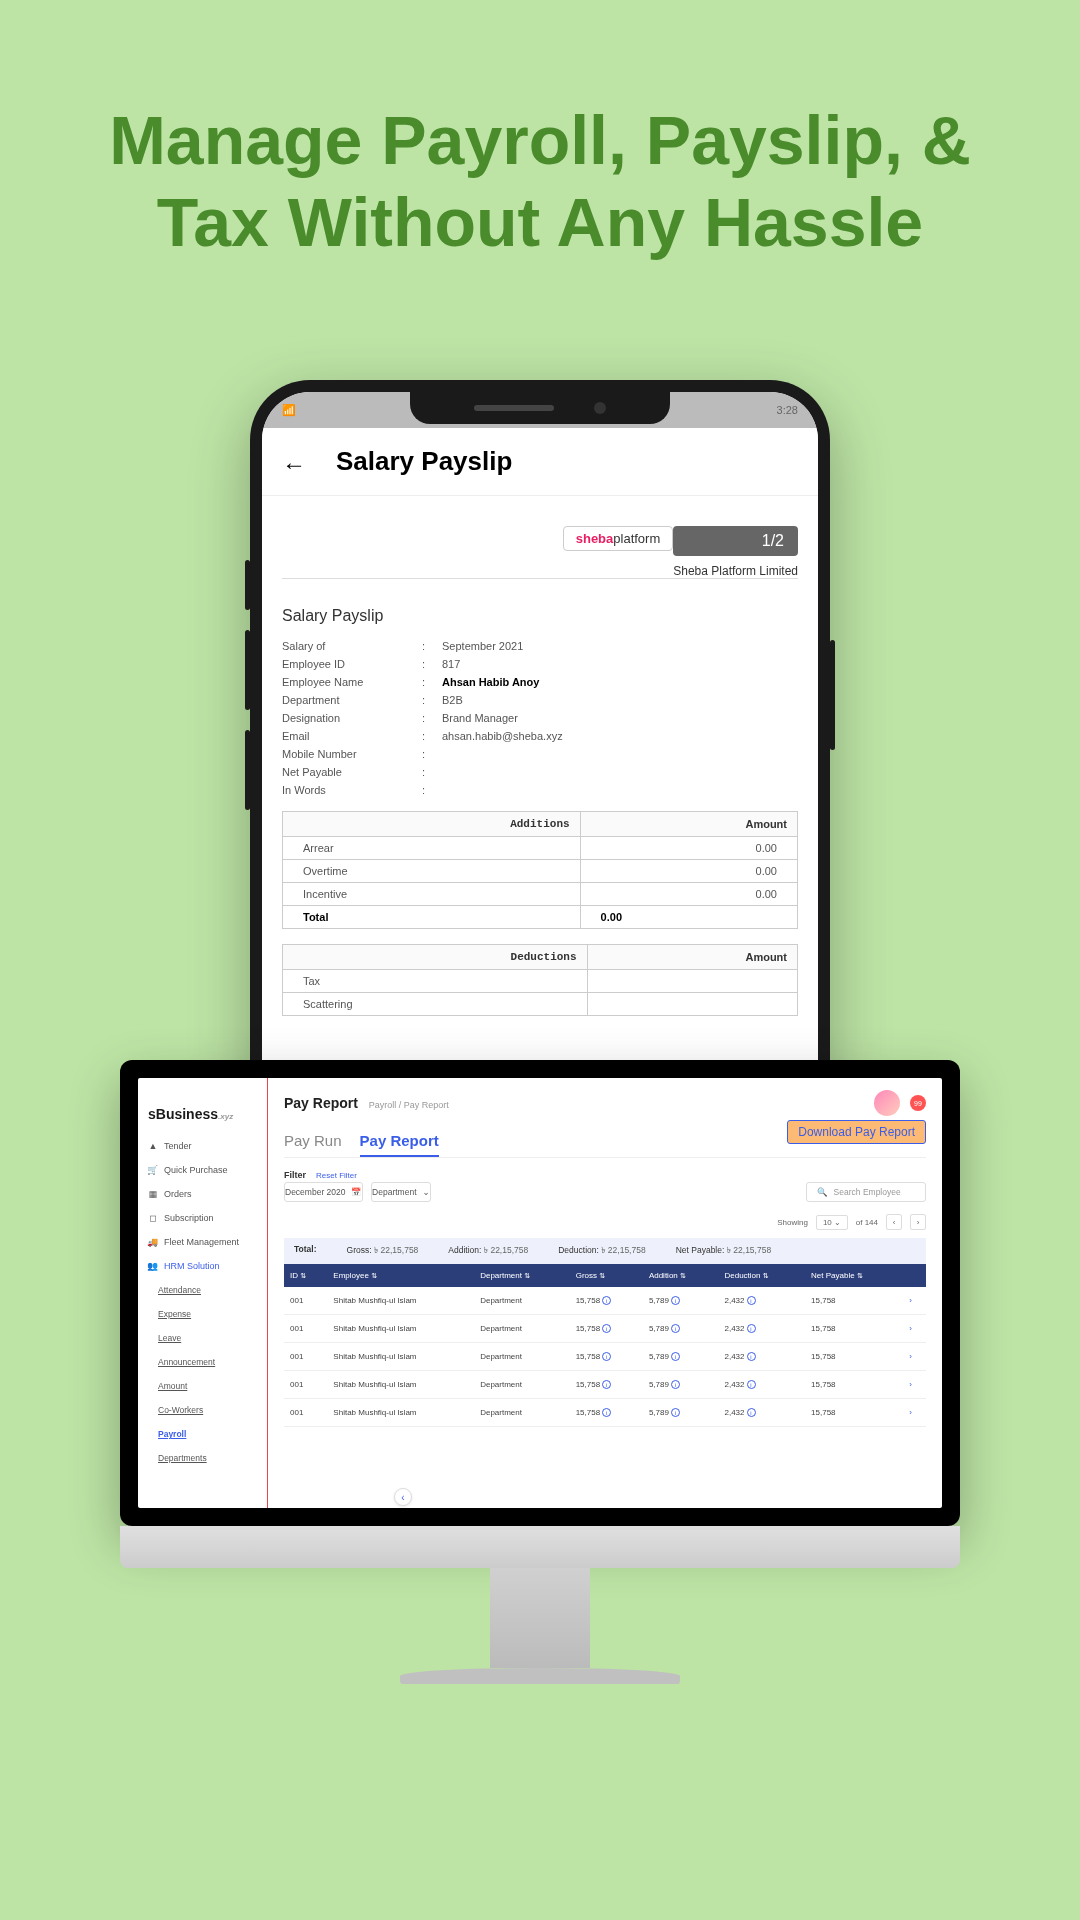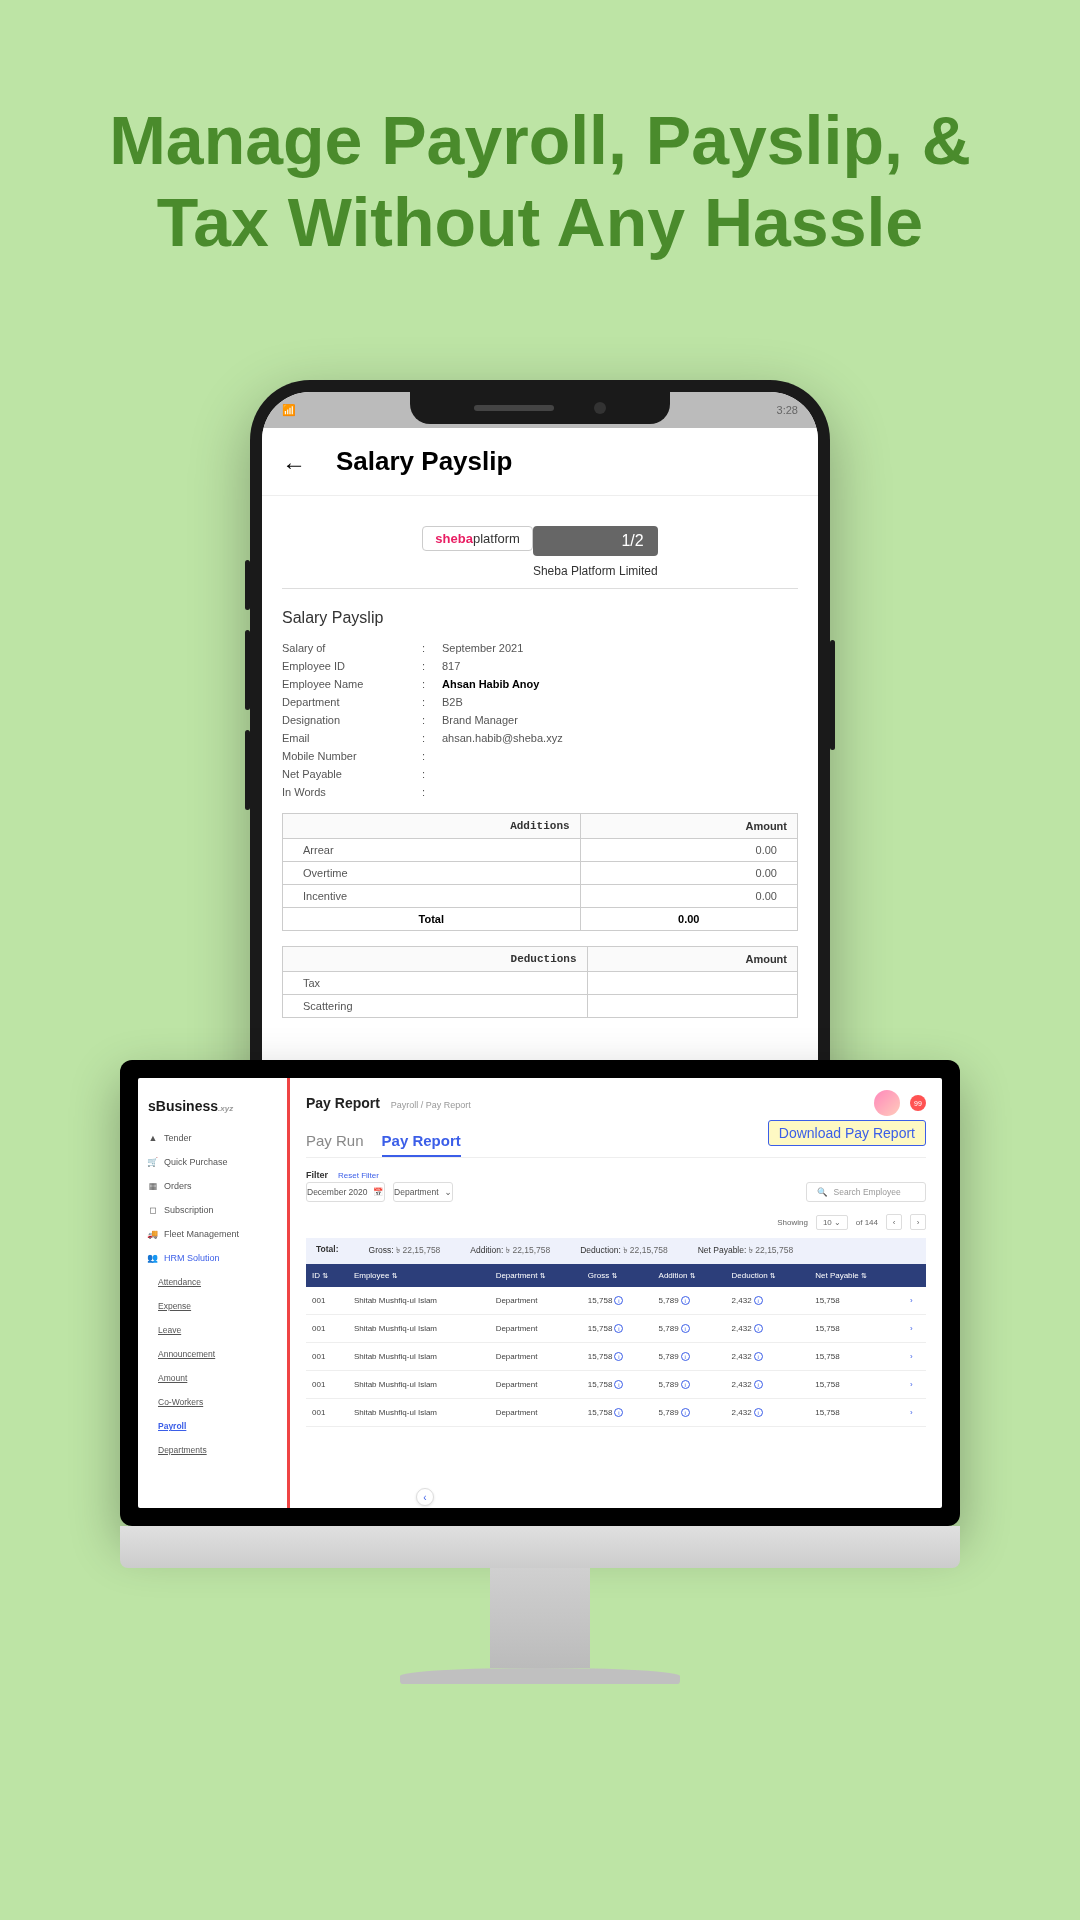--- a/index.html
+++ b/index.html
@@ -20,70 +20,70 @@
 .btn-left-1 { left: -5px; top: 180px; width: 5px; height: 50px; }
 .btn-left-2 { left: -5px; top: 250px; width: 5px; height: 80px; }
 .btn-left-3 { left: -5px; top: 350px; width: 5px; height: 80px; }
 .btn-right { right: -5px; top: 260px; width: 5px; height: 110px; }
 
 .app-header { display: flex; align-items: center; padding: 18px 20px; border-bottom: 1px solid #eee; background: #fff; }
 .back-arrow { font-size: 24px; color: #000; margin-right: 30px; cursor: pointer; }
 .app-title { font-size: 26px; font-weight: 600; color: #000; }
 
 .payslip-content { padding: 30px 20px 20px; font-size: 13px; }
-.payslip-top { display: flex; justify-content: center; align-items: flex-start; margin-bottom: 20px; border-bottom: 1px solid #ddd; padding-bottom: 10px; }
+.payslip-top { display: flex; justify-content: flex-end; align-items: flex-start; margin-bottom: 28px; border-bottom: 1px solid #ddd; }
 .logo-box { border: 1px solid #ccc; padding: 4px 12px; border-radius: 4px; font-size: 13px; display: inline-block; }
 .logo-box .s-part { color: #e91e63; font-weight: 600; }
 .logo-box .p-part { color: #333; }
 .page-badge { background: #666; color: #fff; padding: 6px 14px; border-radius: 4px; font-size: 16px; }
 .company-name { font-size: 12px; color: #333; margin-top: 8px; text-align: right; }
 .payslip-title { font-size: 16px; color: #333; margin-bottom: 15px; }
 .info-row { display: flex; margin-bottom: 6px; font-size: 11px; color: #555; }
 .info-label { width: 140px; }
 .info-sep { width: 20px; }
 .info-value { flex: 1; }
 .info-value.bold { font-weight: 700; color: #000; }
 
 .payslip-table { width: 100%; border-collapse: collapse; margin-top: 15px; font-size: 11px; }
 .payslip-table th { border: 1px solid #ccc; padding: 6px 10px; font-weight: 700; color: #333; background: #fafafa; }
 .payslip-table th:first-child { text-align: right; font-family: Liberation Mono, monospace; }
 .payslip-table th:last-child { text-align: right; }
 .payslip-table td { border: 1px solid #ccc; padding: 5px 20px; color: #555; margin-left: 16px; }
 .payslip-table td:last-child { text-align: right; }
-.payslip-table .total-row td { font-weight: 700; text-align: center; color: #000; }
+.payslip-table .total-row td { font-weight: 700; text-align: left; color: #000; }
 
 
 .monitor-frame { position: absolute; top: 1060px; left: 50%; transform: translateX(-50%); width: 840px; z-index: 2; }
 .monitor-bezel { background: #000; border-radius: 12px; padding: 18px; box-shadow: 0 20px 50px rgba(0,0,0,0.3); }
 .monitor-screen { background: #fff; width: 100%; height: 430px; border-radius: 2px; overflow: hidden; display: flex; font-size: 10px; }
 .monitor-base { width: 100%; height: 42px; background: linear-gradient(#e0e0e0, #ccc); border-radius: 0 0 8px 8px; }
 .monitor-stand { width: 100px; height: 100px; background: linear-gradient(#d0d0d0, #bbb); margin: 0 auto; }
 .monitor-foot { width: 280px; height: 16px; background: #c0c0c0; margin: 0 auto; border-radius: 60% 60% 4px 4px; }
 
-.sidebar { width: 152px; border-right: 3px solid #ef4444; padding: 20px 0; }
+.sidebar { width: 130px; border-right: 1px solid #ef4444; padding: 28px 0; }
 .brand { font-size: 14px; font-weight: 700; padding: 0 10px 12px; color: #1a1a1a; }
 .brand .xyz { font-size: 8px; font-style: italic; color: #999; }
 .nav-item { padding: 7px 10px; font-size: 9px; color: #555; display: flex; align-items: center; gap: 6px; cursor: pointer; }
 .nav-item.active { color: #3b5ee8; }
 .nav-item.sub { padding-left: 20px; font-size: 8.5px; text-decoration: underline; }
 .nav-item.sub.active { color: #3b5ee8; font-weight: 600; }
 .nav-icon { width: 10px; height: 10px; display: inline-flex; align-items: center; justify-content: center; font-size: 9px; }
 
 .main-area { flex: 1; padding: 12px 16px; position: relative; }
 .page-head { display: flex; justify-content: space-between; align-items: center; margin-bottom: 10px; }
 .page-title-main { font-size: 14px; font-weight: 700; color: #222; }
 .breadcrumb { font-size: 9px; color: #999; margin-left: 8px; font-weight: 400; }
 .head-right { display: flex; align-items: center; gap: 10px; }
 .avatar { width: 26px; height: 26px; border-radius: 50%; background: linear-gradient(135deg,#f8b,#fcb); }
 .notif { width: 16px; height: 16px; border-radius: 50%; background: #ff5252; color: #fff; font-size: 7px; display: flex; align-items: center; justify-content: center; }
 
 .tabs { display: flex; gap: 18px; border-bottom: 1px solid #eee; margin-bottom: 12px; }
 .tab { padding: 6px 0; font-size: 15px; color: #888; cursor: pointer; }
 .tab.active { color: #3b5ee8; border-bottom: 2px solid #3b5ee8; font-weight: 600; }
-.download-btn { position: absolute; right: 16px; top: 42px; border: 1px solid #3b5ee8; color: #3b5ee8; padding: 4px 10px; font-size: 14px; border-radius: 3px; cursor: pointer; background: #fef9c3; }
+.download-btn { position: absolute; right: 16px; top: 42px; border: 1px solid #3b5ee8; color: #3b5ee8; padding: 4px 10px; font-size: 12px; border-radius: 3px; cursor: pointer; background: #fdba74; }
 
 .filter-row { display: flex; align-items: center; gap: 10px; margin-bottom: 2px; }
 .filter-label { font-weight: 700; font-size: 9px; color: #333; }
 .reset-link { font-size: 8px; color: #3b5ee8; cursor: pointer; }
 .filter-controls { display: flex; gap: 8px; margin-bottom: 12px; }
 .select-box { border: 1px solid #ddd; padding: 4px 0; font-size: 8.5px; border-radius: 3px; display: flex; align-items: center; gap: 6px; color: #555; cursor: pointer; }
 .search-box { margin-left: auto; border: 1px solid #ddd; padding: 4px 10px; font-size: 8.5px; border-radius: 3px; display: flex; align-items: center; gap: 6px; color: #999; width: 120px; }
 
 .pagination-row { display: flex; justify-content: flex-end; align-items: center; gap: 8px; font-size: 8px; color: #666; margin-bottom: 8px; }
 .page-sel { border: 1px solid #ddd; padding: 2px 6px; border-radius: 2px; }

